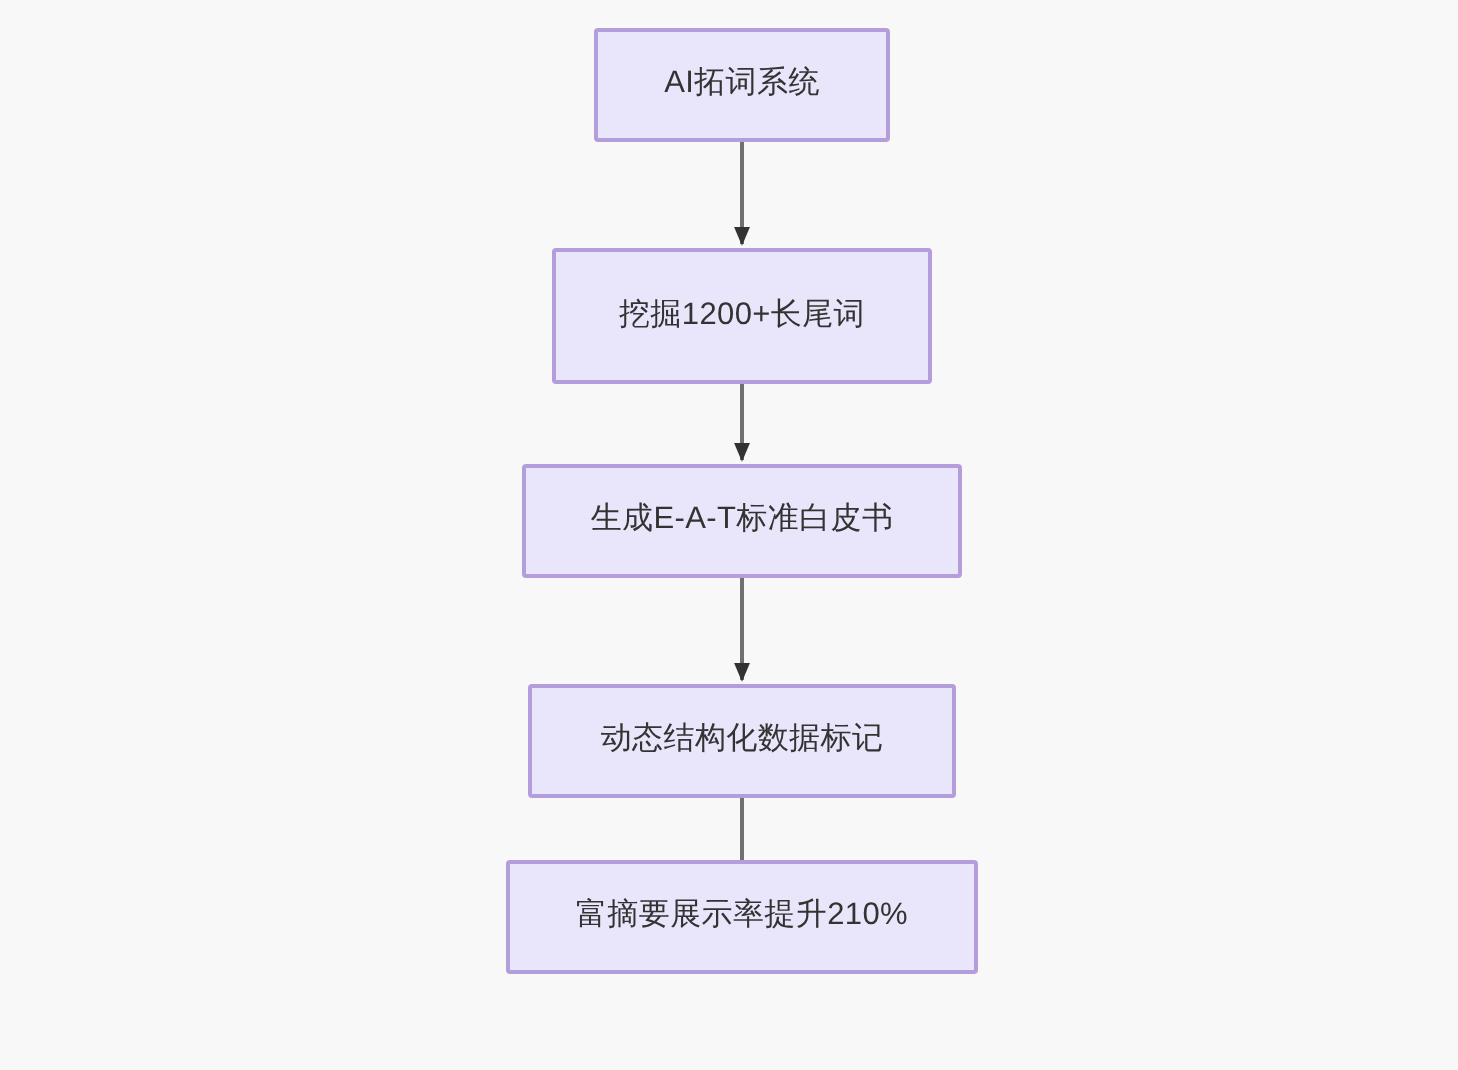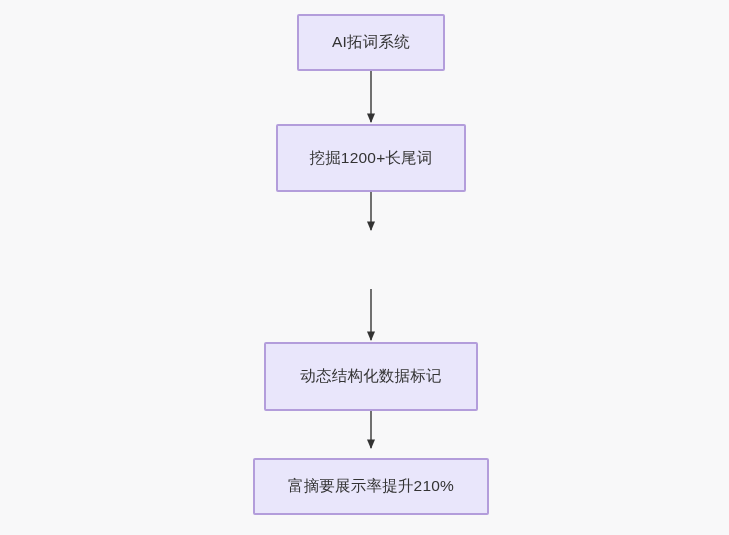--- a/index.html
+++ b/index.html
@@ -74,22 +74,25 @@
   </svg>
 
   <div class="node" id="node-1" style="left:297px; top:14px; width:148px; height:57px;">
     <span class="node-label">AI拓词系统</span>
   </div>
 
   <div class="node" id="node-2" style="left:276px; top:124px; width:190px; height:68px;">
     <span class="node-label">挖掘1200+长尾词</span>
   </div>
 
+  <div class="node" id="node-3" style="left:261px; top:232px; width:220px; height:57px;">
+    <span class="node-label">生成E-A-T标准白皮书</span>
+  </div>
 
-  <div class="node" id="node-4" style="left:264px; top:342px; width:214px; height:69px;">
+  <div class="node" id="node-4" style="left:264px; top:342px; width:214px; height:57px;">
     <span class="node-label">动态结构化数据标记</span>
   </div>
 
-  <div class="node" id="node-5" style="left:253px; top:458px; width:236px; height:57px;">
+  <div class="node" id="node-5" style="left:253px; top:430px; width:236px; height:57px;">
     <span class="node-label">富摘要展示率提升210%</span>
   </div>
 
 </div>
 
 </body></html>

